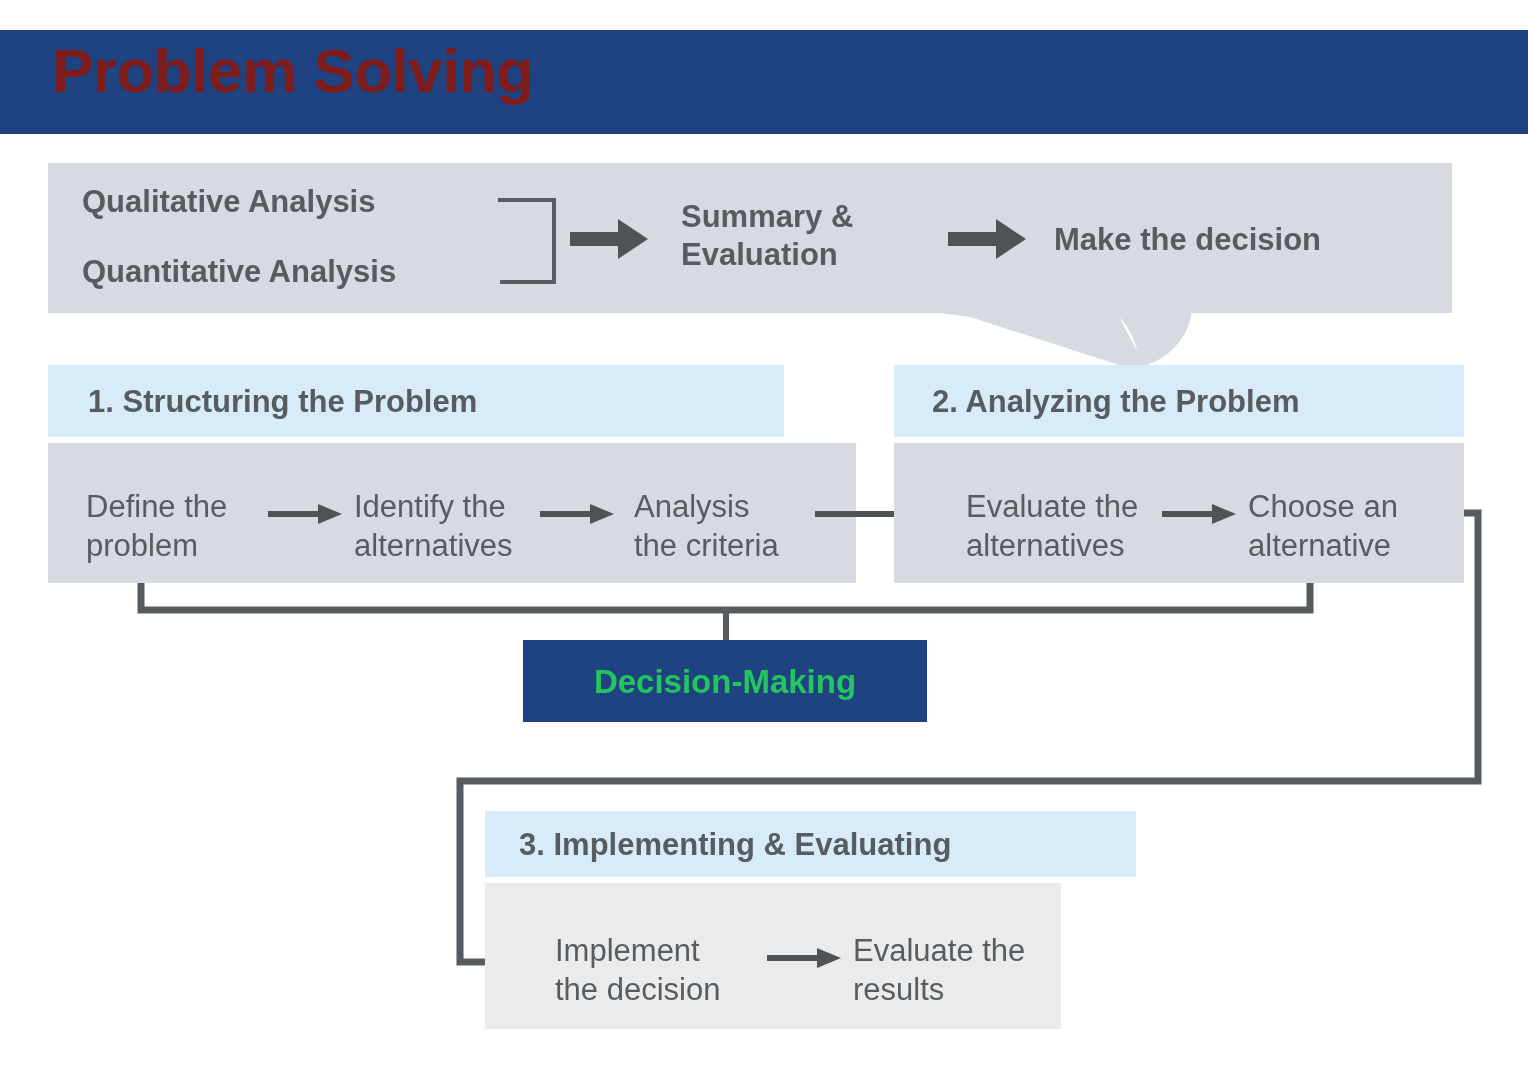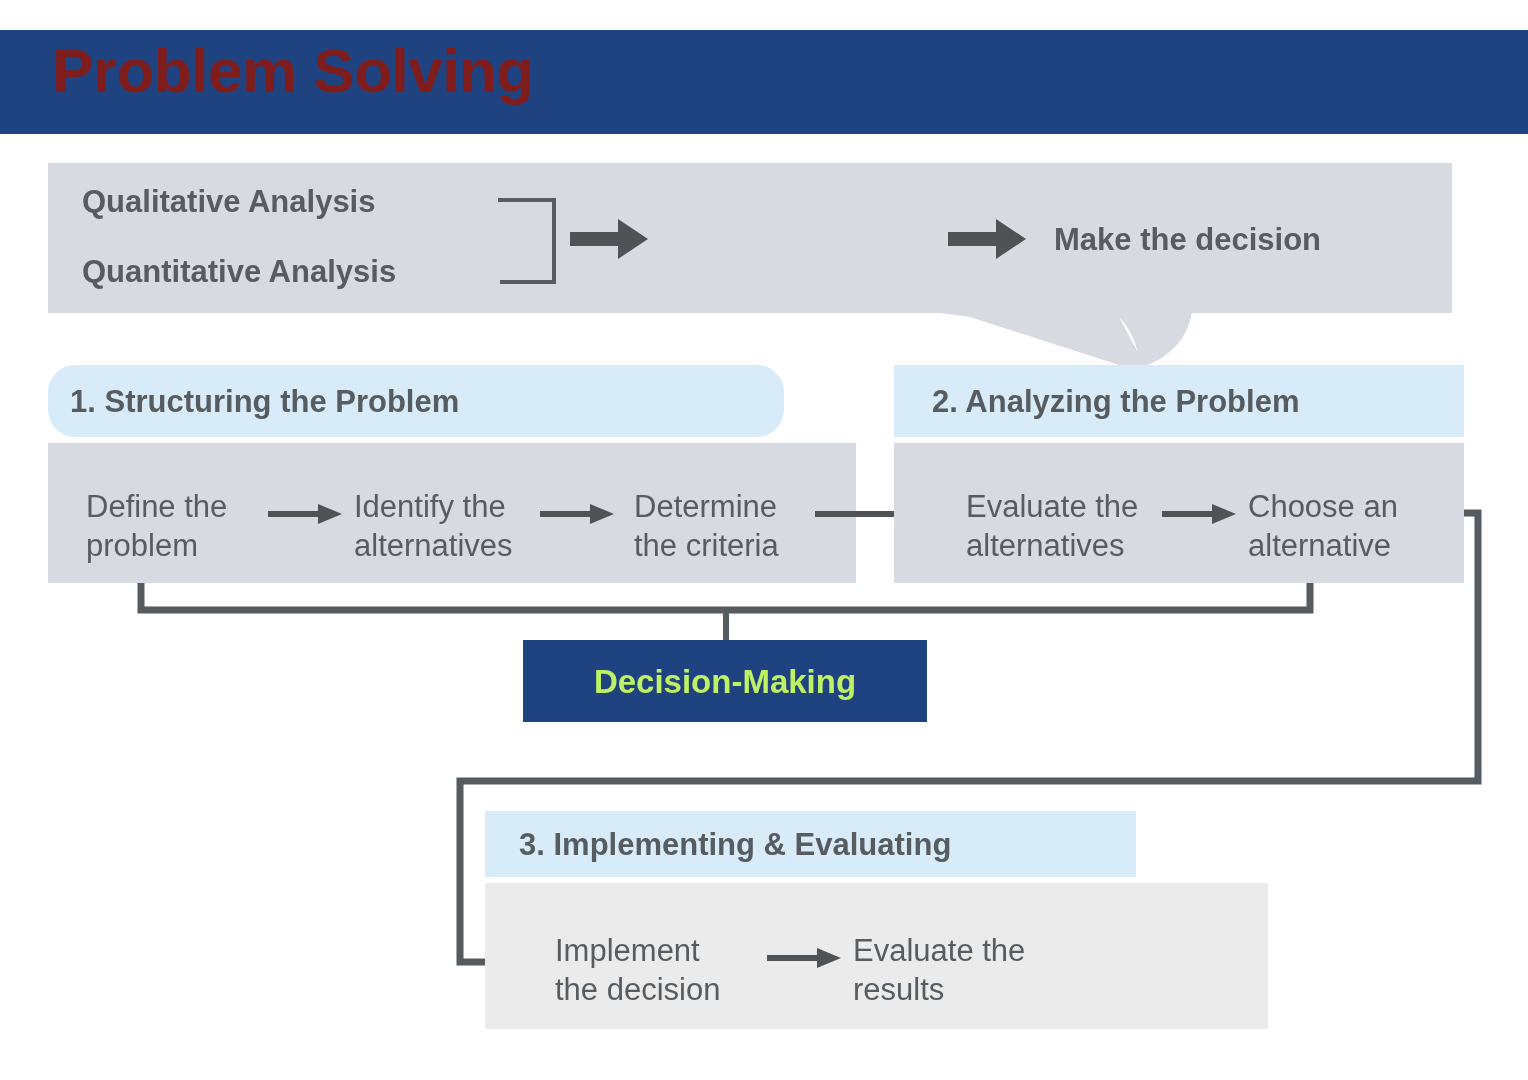--- a/index.html
+++ b/index.html
@@ -127,32 +127,32 @@
   }
 
   .thin-arrow {
     position: absolute;
     width: 74px;
     height: 22px;
   }
 
   
   #stage1 { left: 48px; top: 365px; width: 808px; }
-  #stage1 .stage-header { width: 736px; height: 72px; padding-left: 22px; border-radius: 27px; }
+  #stage1 .stage-header { width: 736px; height: 72px; padding-left: 40px; }
   #stage1 .stage-body   { width: 808px; height: 140px; margin-top: 6px; }
 
   
   #stage2 { left: 882px; top: 365px; width: 570px; padding-left: 12px; }
   #stage2 .stage-header { width: 570px; height: 72px; padding-left: 38px; }
   #stage2 .stage-body   { width: 570px; height: 140px; margin-top: 6px; }
 
   
   #stage3 { left: 485px; top: 811px; width: 651px; border-radius: 24px; }
   #stage3 .stage-header { width: 651px; height: 66px; padding-left: 34px; }
-  #stage3 .stage-body   { width: 783px; height: 146px; margin-top: 6px; }
+  #stage3 .stage-body   { width: 576px; height: 146px; margin-top: 6px; }
 
   
   .connectors {
     position: absolute;
     left: 0; top: 0;
     width: 1528px; height: 1080px;
     pointer-events: none;
   }
 
   
@@ -163,21 +163,21 @@
     width: 404px;
     height: 82px;
     background: #1f4281;
     display: flex;
     align-items: center;
     justify-content: center;
   }
   .decision-box-text {
     font-size: 33px;
     font-weight: bold;
-    color: #bef264;
+    color: #22c55e;
     white-space: nowrap;
     line-height: 1;
   }
 </style>
 </head>
 <body>
 
 <div id="canvas">
 
   <div class="title-banner"></div>
@@ -193,20 +193,22 @@
   <div class="analysis-label lbl-qual">Qualitative Analysis</div>
 
   <svg class="brace-svg" viewBox="0 0 80 90">
     <path d="M0,4 L56,4 L56,86 L2,86" fill="none" stroke="#575c60" stroke-width="4"></path>
   </svg>
 
   <svg class="thick-arrow arrow-1" viewBox="0 0 78 40">
     <path d="M0,13 L48,13 L48,0 L78,20 L48,40 L48,27 L0,27 Z" fill="#4f5356"></path>
   </svg>
 
+  <div class="cal-text cal-summary">Summary &amp;
+Evaluation</div>
 
   <svg class="thick-arrow arrow-2" viewBox="0 0 78 40">
     <path d="M0,13 L48,13 L48,0 L78,20 L48,40 L48,27 L0,27 Z" fill="#4f5356"></path>
   </svg>
 
   <div class="cal-text cal-decision">Make the decision</div>
 
   <svg class="connectors" viewBox="0 0 1528 1080">
 
     <path d="M141,583 L141,610 L1310,610 L1310,583" fill="none" stroke="#555b5f" stroke-width="7"></path>
@@ -224,21 +226,21 @@
       <div class="step-text" style="left:38px; top:44px;">Define the
 problem</div>
       <svg class="thin-arrow" style="left:220px; top:60px;" viewBox="0 0 74 22">
         <path d="M0,8 L50,8 L50,1 L74,11 L50,21 L50,14 L0,14 Z" fill="#4f5356"></path>
       </svg>
       <div class="step-text" style="left:306px; top:44px;">Identify the
 alternatives</div>
       <svg class="thin-arrow" style="left:492px; top:60px;" viewBox="0 0 74 22">
         <path d="M0,8 L50,8 L50,1 L74,11 L50,21 L50,14 L0,14 Z" fill="#4f5356"></path>
       </svg>
-      <div class="step-text" style="left:586px; top:44px;">Determine
+      <div class="step-text" style="left:586px; top:44px;">Analysis
 the criteria</div>
     </div>
   </div>
 
   <svg class="thin-arrow" style="left:815px; top:503px; width:120px; height:22px;" viewBox="0 0 120 22">
     <path d="M0,8 L96,8 L96,1 L120,11 L96,21 L96,14 L0,14 Z" fill="#4f5356"></path>
   </svg>
 
   <div class="stage" id="stage2">
     <div class="stage-header">

